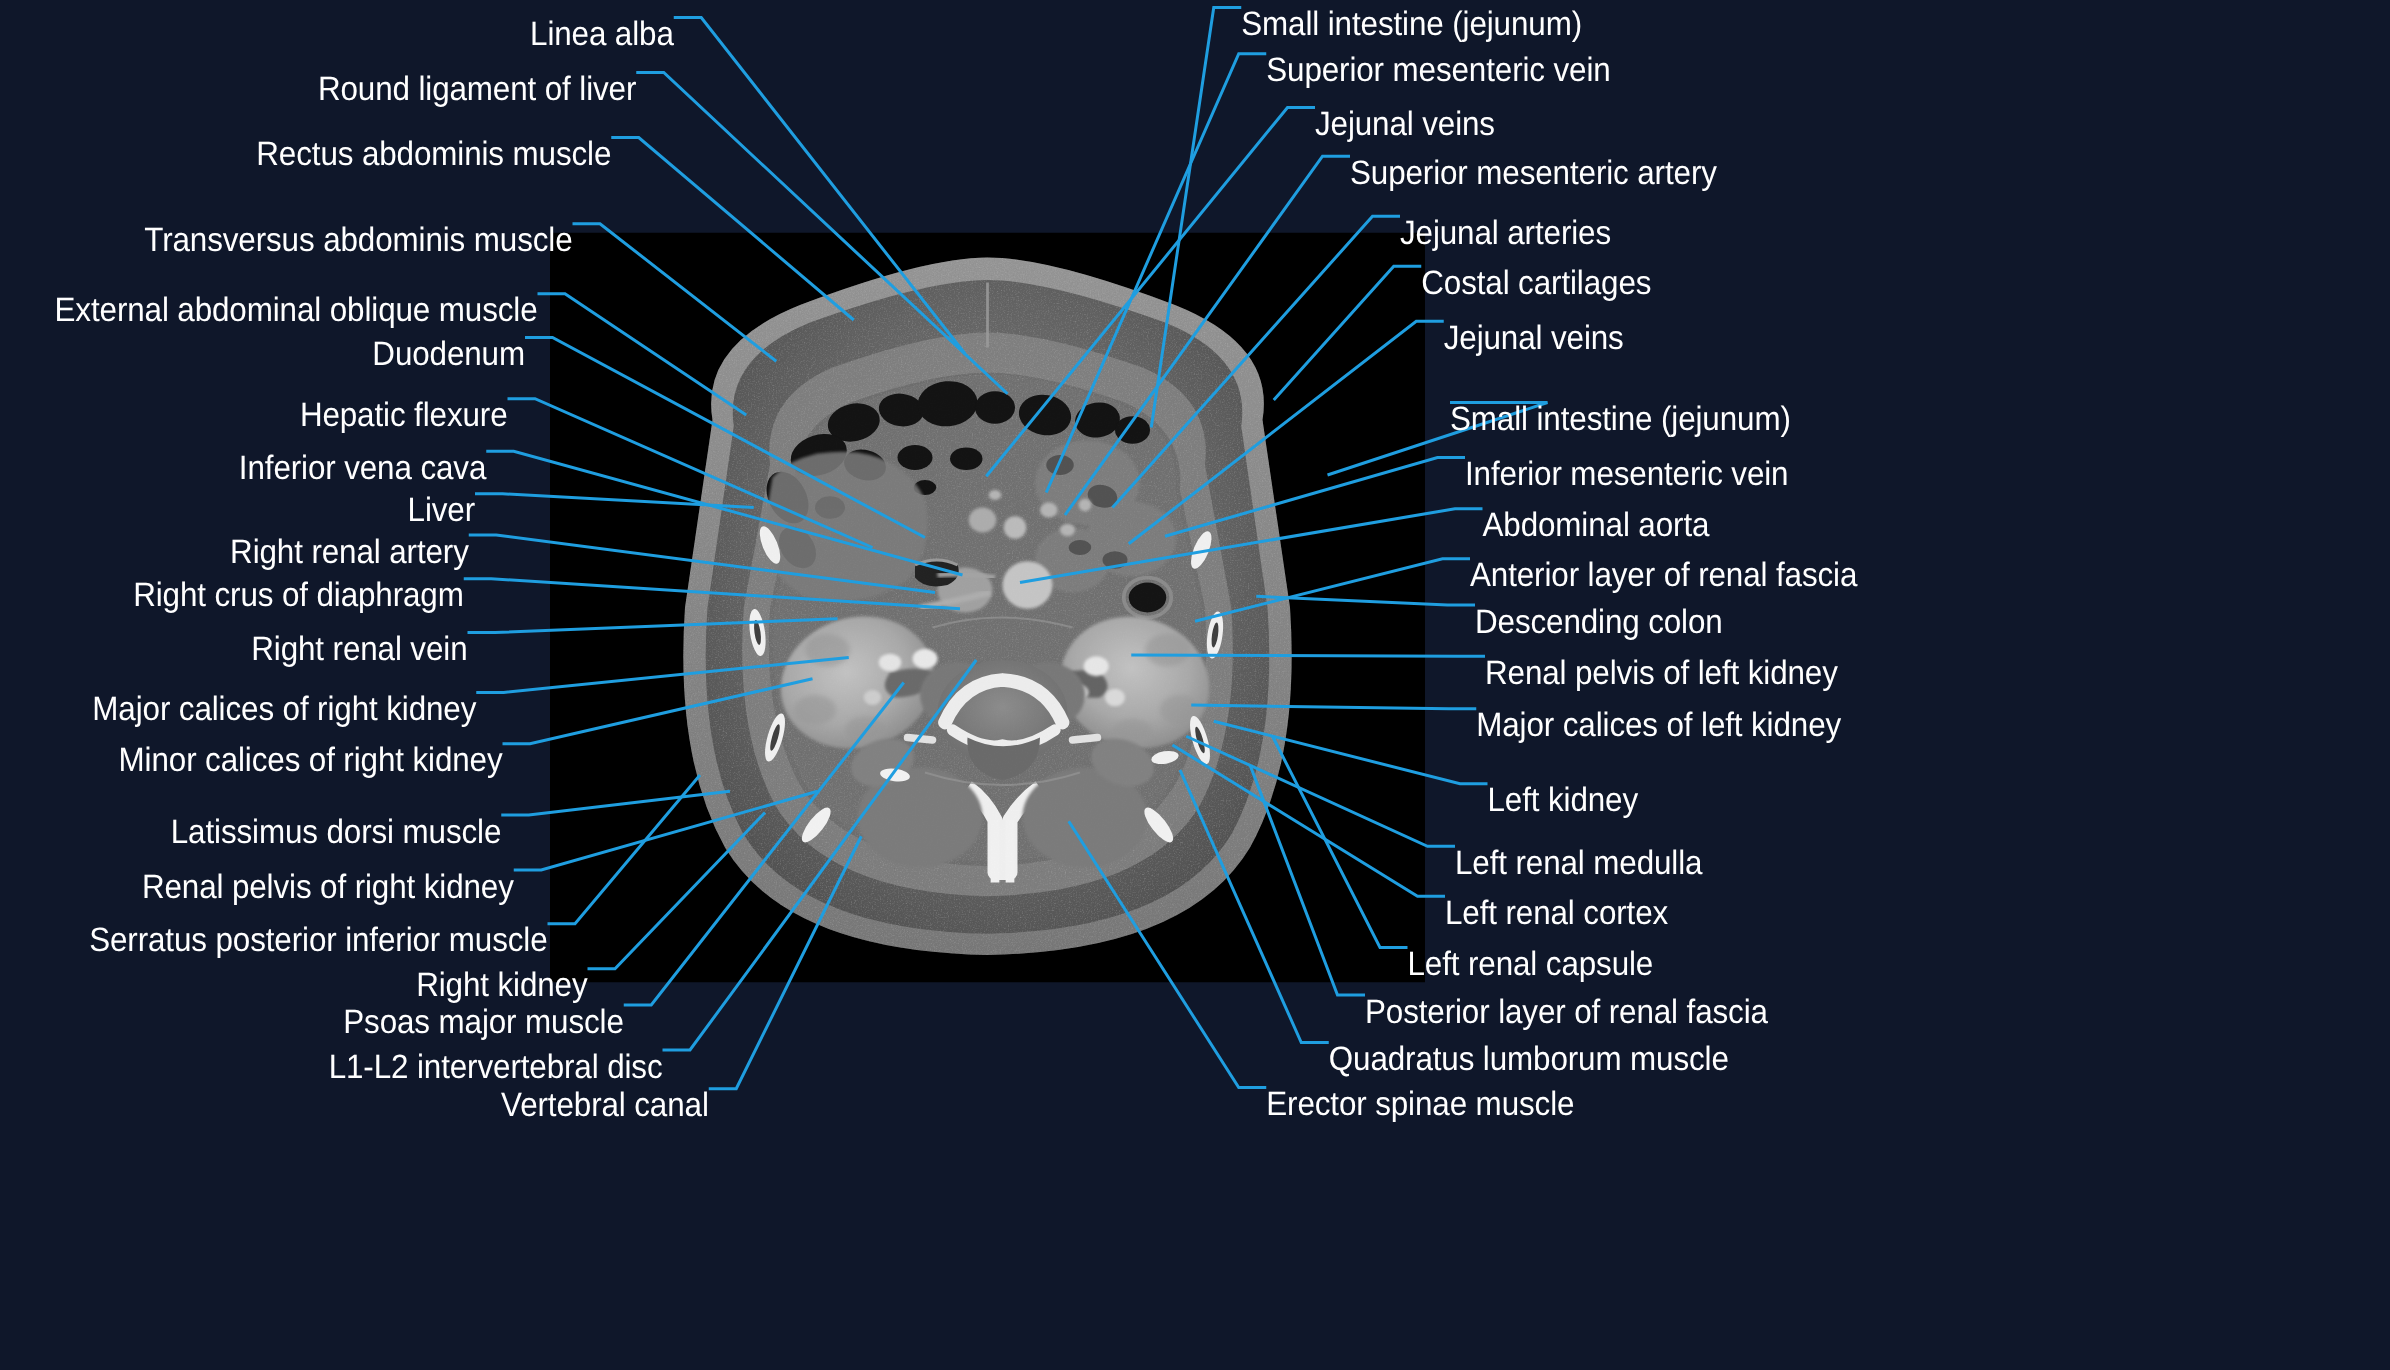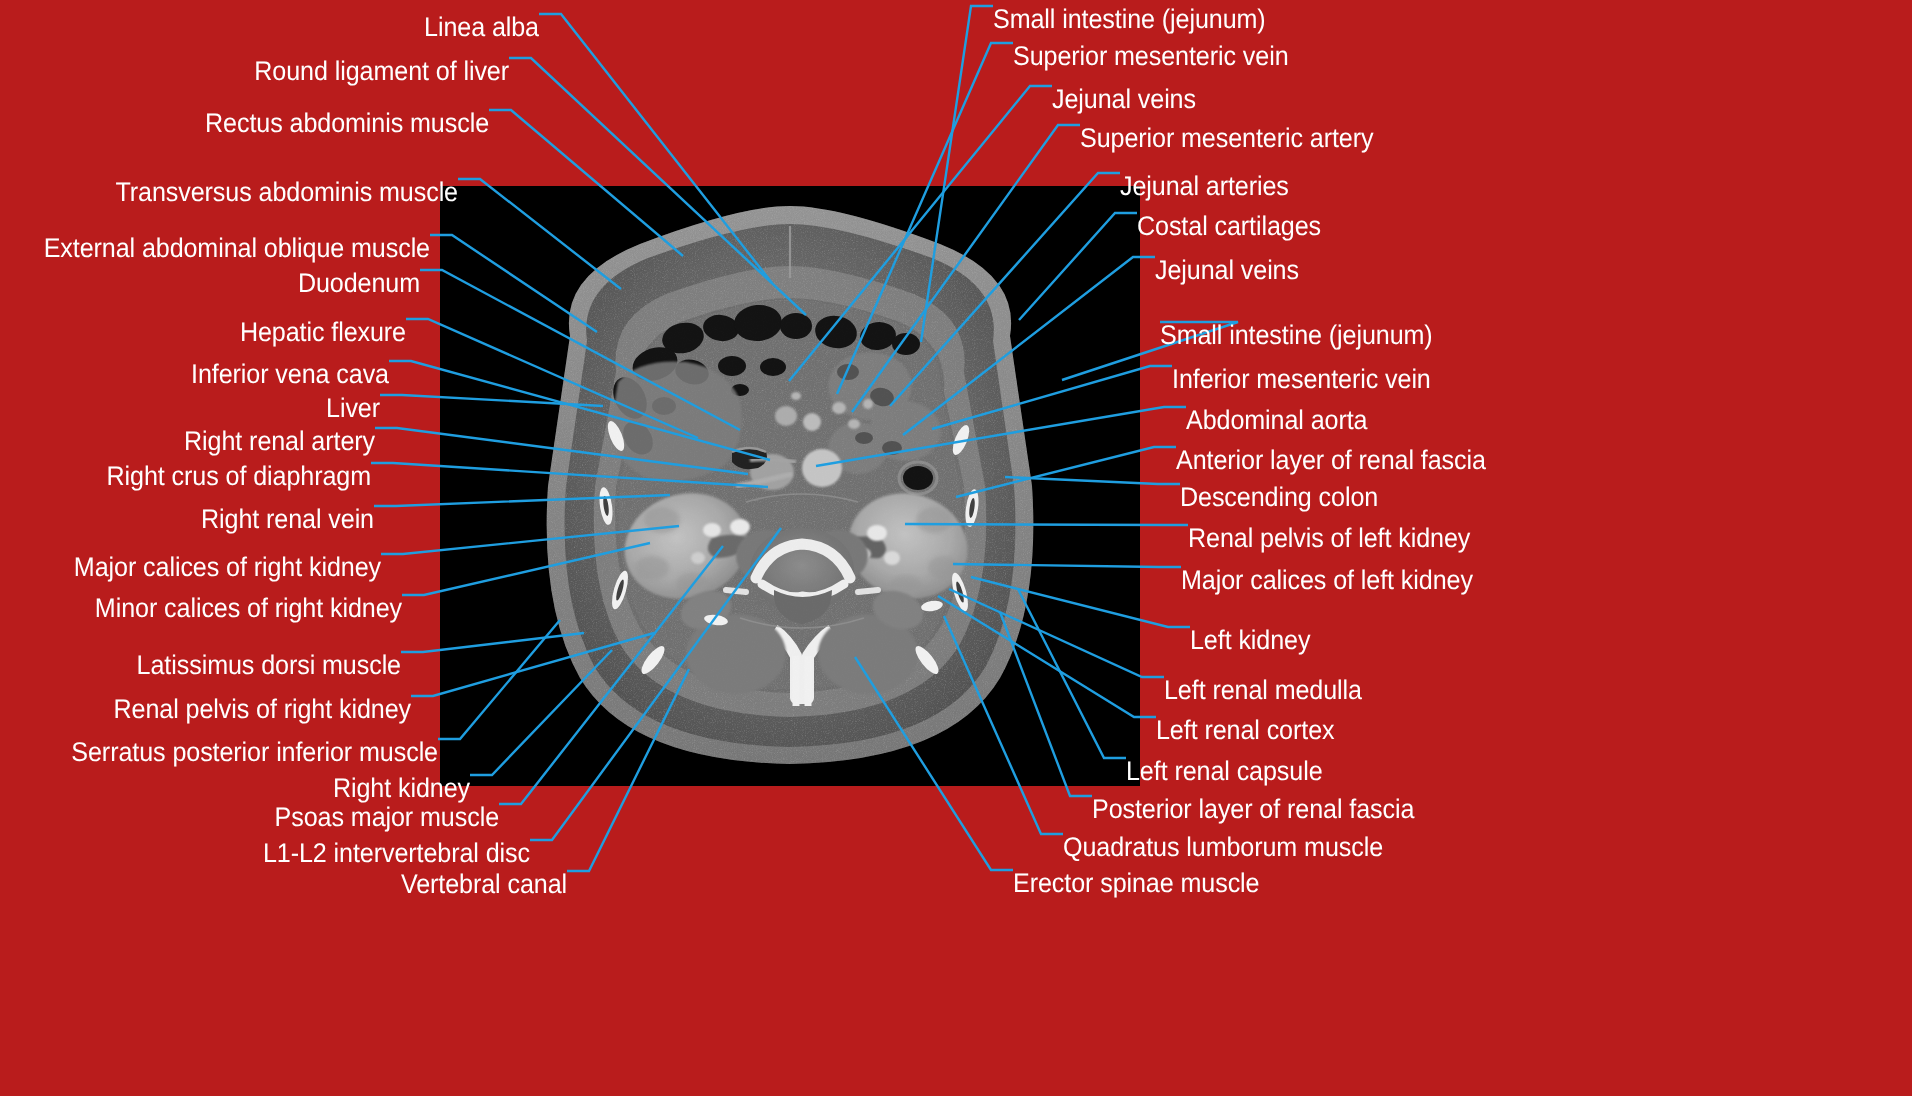--- a/index.html
+++ b/index.html
@@ -26,21 +26,21 @@
     letter-spacing:-0.1px;white-space:nowrap;
     text-rendering:geometricPrecision;
     transform:scaleX(.93);
   }
   .lbl.l{transform-origin:100% 50%;text-align:right;}
   .lbl.r{transform-origin:0 50%;text-align:left;}
 </style>
 </head>
 <body>
 
-<div id="stage" style="background: #b91c1c; padding-left: 34px;">
+<div id="stage" style="background: #0f172a; padding-left: 34px;">
 
   <div id="ct-wrap">
   <svg id="ct-svg" viewBox="0 0 700 600" preserveAspectRatio="none">
     <defs>
       <radialGradient id="fatGrad" cx="50%" cy="45%" r="62%">
         <stop offset="0%" stop-color="#7e7e7e"></stop>
         <stop offset="55%" stop-color="#6a6a6a"></stop>
         <stop offset="100%" stop-color="#4e4e4e"></stop>
       </radialGradient>
       <linearGradient id="skinGrad" x1="0" y1="0" x2="0" y2="1">

